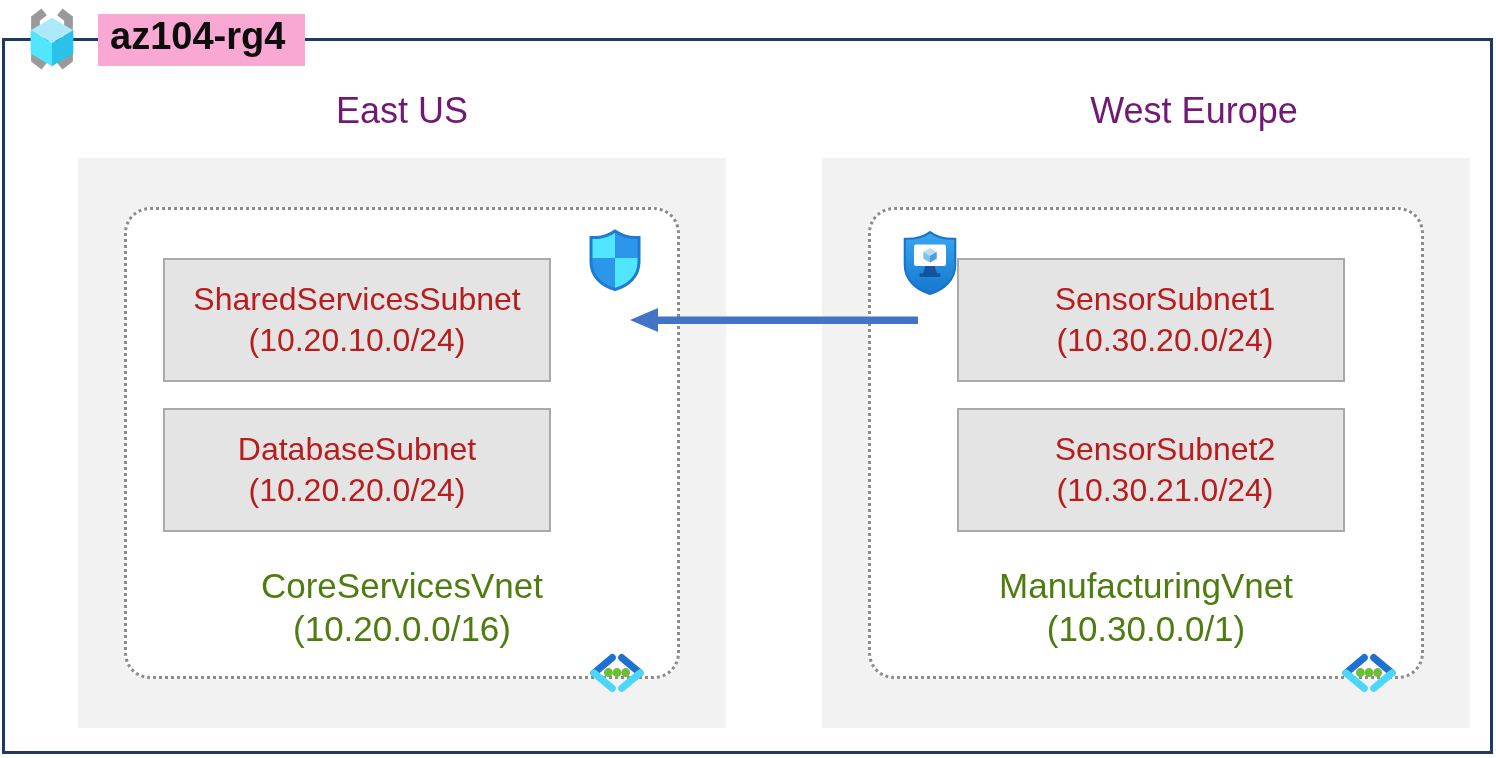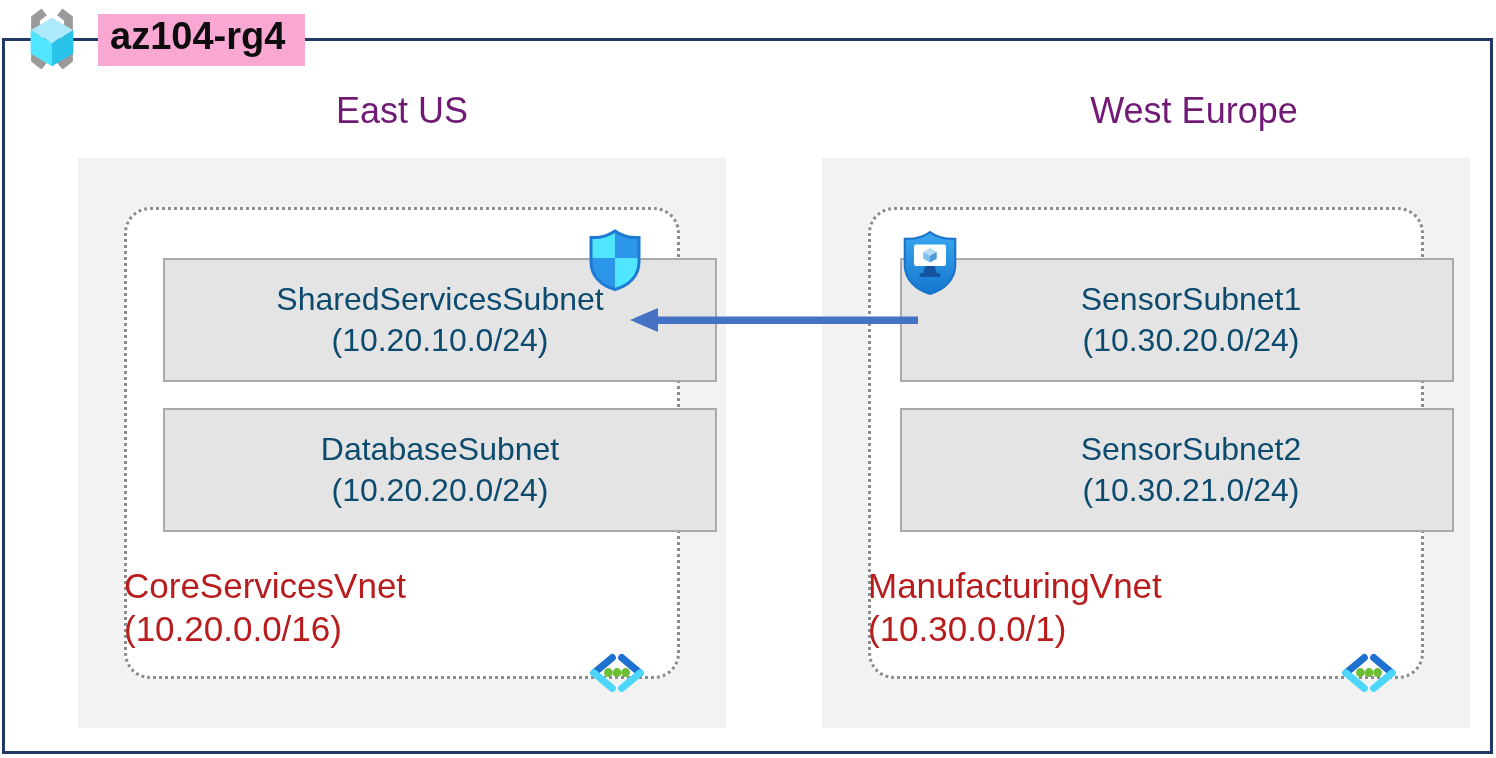--- a/index.html
+++ b/index.html
@@ -36,33 +36,33 @@
   
   .vnet-box{
     top:207px; width:556px; height:472px; background:#ffffff;
     border:3px dotted #8c8c8c; border-radius:26px; z-index:1;
   }
   .vnet-box.east{ left:124px; }
   .vnet-box.west{ left:868px; }
 
   
   .subnet{
-    width:554px; height:124px; background:#e4e4e4; border:2px solid #aaaaaa;
+    width:388px; height:124px; background:#e4e4e4; border:2px solid #aaaaaa;
     display:flex; flex-direction:column; align-items:center; justify-content:center;
-    font-size:32px; line-height:1.28; text-align:center; z-index:1; color:#0c4a6e;
+    font-size:32px; line-height:1.28; text-align:center; z-index:1; color:#b91c1c;
   }
   .subnet.east{ left:163px; }
-  .subnet.west{ left:900px;padding-left:28px; }
+  .subnet.west{ left:957px;padding-left:28px; }
   .subnet.row1{ top:258px; }
   .subnet.row2{ top:408px; }
 
   
   .vnet-label{
-    top:564px; width:556px; text-align:left;
-    font-size:35px; line-height:1.24; color:#b91c1c; z-index:1;
+    top:564px; width:556px; text-align:center;
+    font-size:35px; line-height:1.24; color:#4d7c0f; z-index:1;
   }
   .vnet-label.east{ left:124px; }
   .vnet-label.west{ left:868px; }
 
   
   .icon-nsg{ left:586px; top:228px; width:58px; height:64px; z-index:3; }
   .icon-asg{ left:900px; top:230px; width:60px; height:66px; z-index:3; }
   .icon-vnet{ width:62px; height:46px; z-index:3; }
   .icon-vnet.east{ left:586px; top:650px; }
   .icon-vnet.west{ left:1338px; top:650px; }

